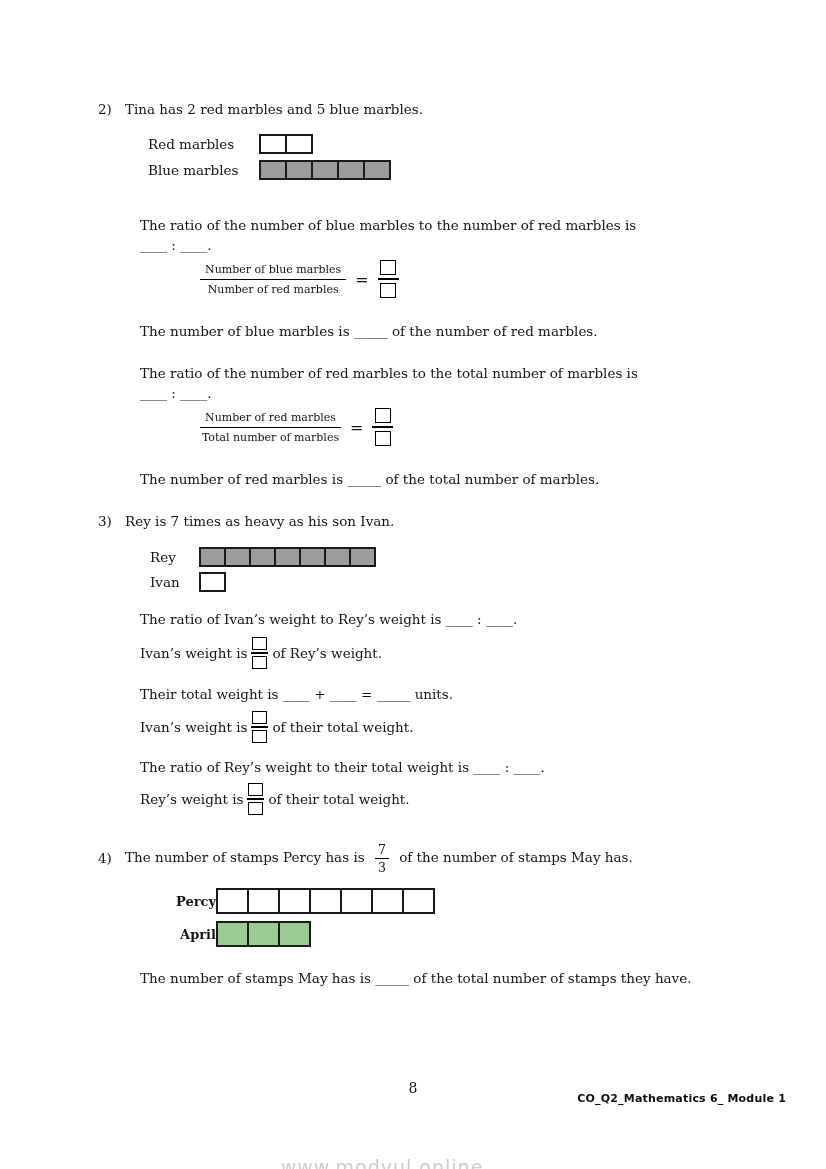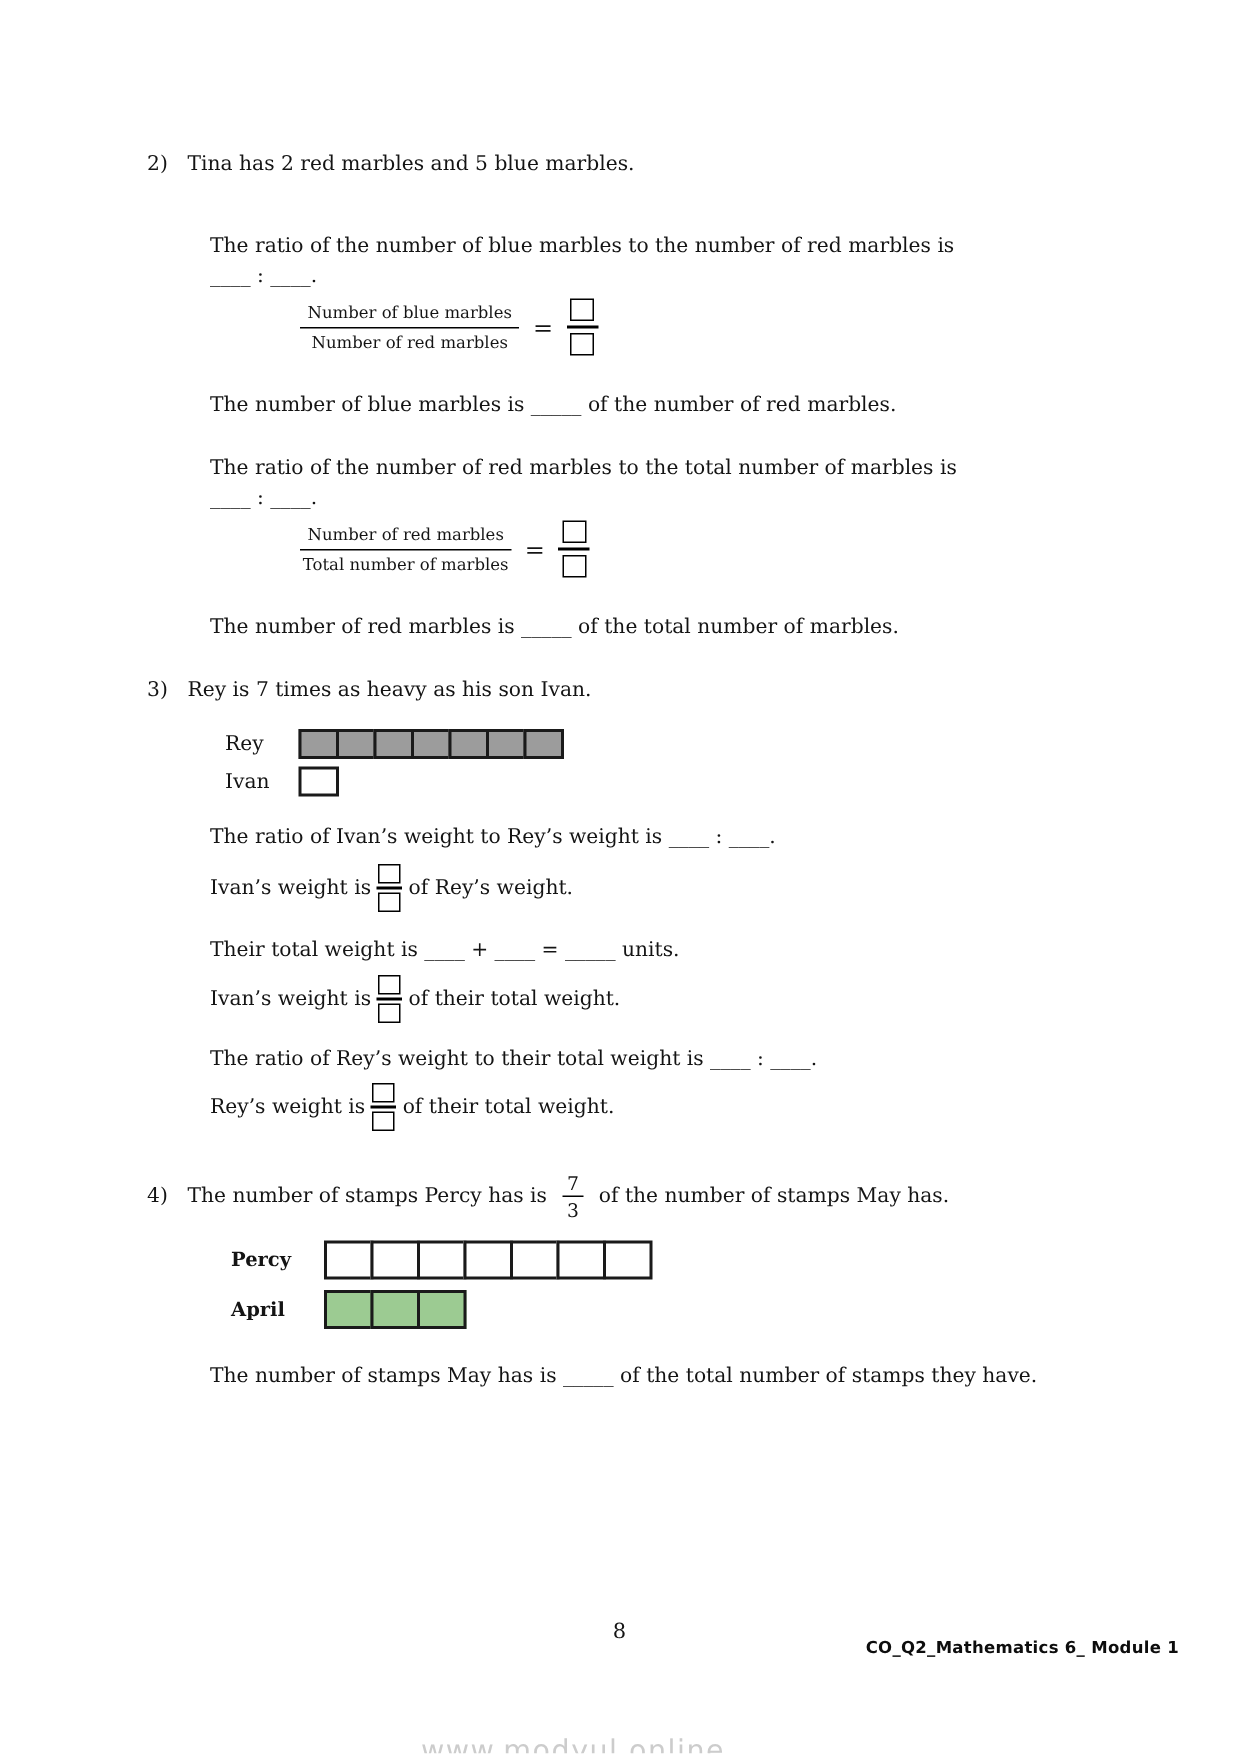--- a/index.html
+++ b/index.html
@@ -32,21 +32,21 @@
   .bm-q2 { margin:15px 0 0 50px; }
   .bm-q2 .bar-row + .bar-row { margin-top:6px; }
   .bm-q2 .bar-label { width:111px; flex:0 0 111px; }
   .bm-q2 .cell { width:28px; height:20px; }
   .bm-q3 { margin:16px 0 0 52px; }
   .bm-q3 .bar-row + .bar-row { margin-top:5px; }
   .bm-q3 .bar-label { width:49px; flex:0 0 49px; }
   .bm-q3 .cell { width:27px; height:20px; }
   .bm-q4 { margin:13px 0 0 56px; }
   .bm-q4 .bar-row + .bar-row { margin-top:7px; }
-  .bm-q4 .bar-label { width:62px; flex:0 0 62px; text-align:left; padding-right:12px; font-weight:bold; font-size:13px; }
+  .bm-q4 .bar-label { width:62px; flex:0 0 62px; text-align:right; font-weight:bold; font-size:13px; }
   .bm-q4 .cell { width:33px; height:26px; }
 
   
   .frac-eq { display:flex; align-items:center; margin-left:102px; }
   .text-frac { text-align:center; font-size:11px; }
   .text-frac .tf-num { border-bottom:1.5px solid #000; padding:0 5px 3px 5px; }
   .text-frac .tf-den { padding-top:3px; }
   .eq-sign { font-size:16px; margin:0 9px; }
 
   
@@ -95,20 +95,39 @@
 </head>
 <body>
 
 <div class="page">
 
   <div class="q-line q2-head">
     <span class="q-num">2)</span>
     <span class="q-text">Tina has 2 red marbles and 5 blue marbles.</span>
   </div>
 
+  <div class="bar-model bm-q2">
+    <div class="bar-row">
+      <span class="bar-label">Red marbles</span>
+      <div class="cells">
+          <span class="cell" style="background: rgb(255, 255, 255);"></span>
+          <span class="cell" style="background: rgb(255, 255, 255);"></span>
+        </div>
+    </div>
+    <div class="bar-row">
+      <span class="bar-label">Blue marbles</span>
+      <div class="cells">
+          <span class="cell" style="background: rgb(156, 156, 156);"></span>
+          <span class="cell" style="background: rgb(156, 156, 156);"></span>
+          <span class="cell" style="background: rgb(156, 156, 156);"></span>
+          <span class="cell" style="background: rgb(156, 156, 156);"></span>
+          <span class="cell" style="background: rgb(156, 156, 156);"></span>
+        </div>
+    </div>
+  </div>
 
   <p class="para p-ratio1">
     <span>The ratio of the number of blue marbles to the number of red marbles is</span><br>
     <span>____ : ____.</span>
   </p>
 
   <div class="frac-eq frac-eq-1">
     <div class="text-frac">
       <div class="tf-num">Number of blue marbles</div>
       <div class="tf-den">Number of red marbles</div>

